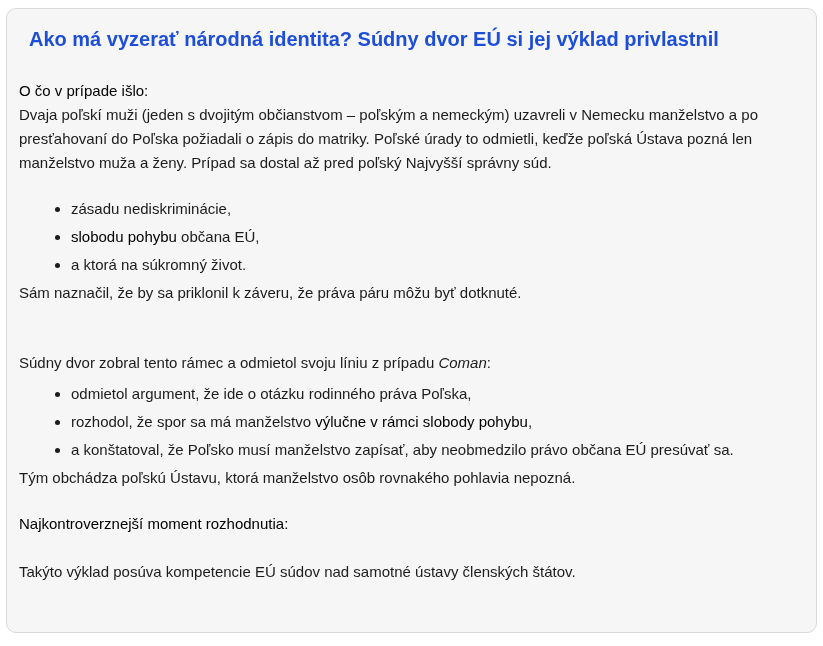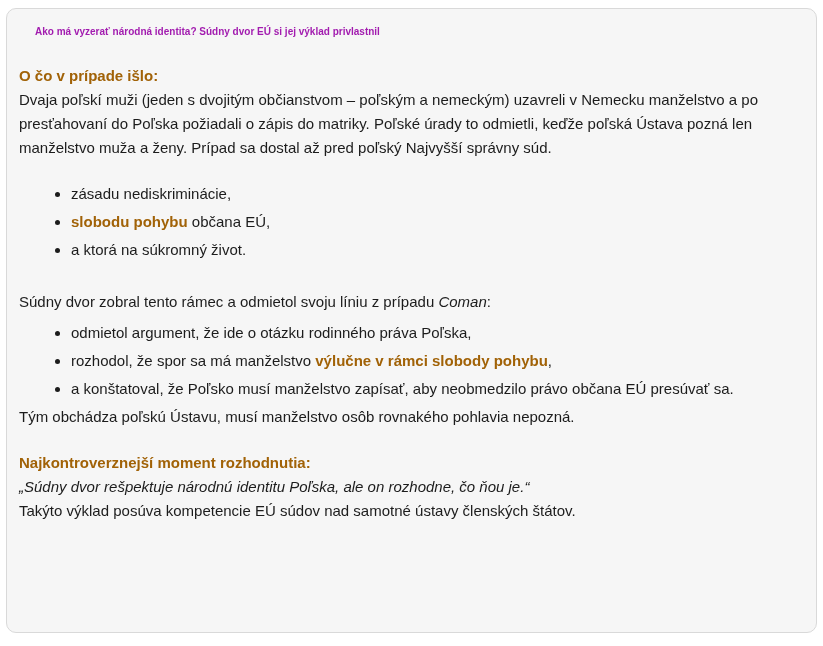--- a/index.html
+++ b/index.html
@@ -17,30 +17,30 @@
     min-height: 625px;
     background: #f6f6f6;
     border: 1px solid #d9d9d9;
     border-radius: 10px;
     padding: 15px 16px 40px 12px;
     color: #1c1c1c;
     font-size: 15px;
     line-height: 1.6;
   }
   .title {
-    font-size: 10px;
+    font-size: 20px;
     font-weight: 700;
-    margin: 0 0 25px 16px;
+    margin: 0 0 25px 10px;
     line-height: 1.5;
-    color: #a21caf;
+    color: #1d4ed8;
   }
   p { margin: 0 0 22px 0; }
   p.before-list { margin-bottom: 7px; }
   p.after-list { margin-top: 0; }
-  strong { font-weight: 700; color: #a16207; }
+  strong { font-weight: 400; color: #000000; }
   em { font-style: italic; text-align: center; }
   ul {
     margin: 0 0 2px 0;
     padding: 0 0 0 44px;
     list-style: disc;
   }
   li { margin: 0 0 4px 8px; }
   .quote-line { font-style: italic; }
   .last { margin-bottom: 4px; }
 </style>
@@ -53,26 +53,27 @@
 
   <p><strong>O čo v prípade išlo:</strong><br><span>Dvaja poľskí muži (jeden s dvojitým občianstvom – poľským a nemeckým) uzavreli v Nemecku manželstvo a po presťahovaní do Poľska požiadali o zápis do matriky. Poľské úrady to odmietli, keďže poľská Ústava pozná len manželstvo muža a ženy. Prípad sa dostal až pred poľský Najvyšší správny súd.</span></p>
 
 
   <ul>
     <li>zásadu nediskriminácie,</li>
     <li><strong>slobodu pohybu</strong><span> občana EÚ,</span></li>
     <li>a ktorá na súkromný život.</li>
   </ul>
 
+  <p class="after-list">Sám naznačil, že by sa priklonil k záveru, že práva páru môžu byť dotknuté.</p>
 
   <p class="before-list"><br><span>Súdny dvor zobral tento rámec a odmietol svoju líniu z prípadu </span><em>Coman</em><span>:</span></p>
 
   <ul>
     <li>odmietol argument, že ide o otázku rodinného práva Poľska,</li>
     <li><span>rozhodol, že spor sa má manželstvo </span><strong>výlučne v rámci slobody pohybu</strong><span>,</span></li>
     <li>a konštatoval, že Poľsko musí manželstvo zapísať, aby neobmedzilo právo občana EÚ presúvať sa.</li>
   </ul>
 
-  <p class="after-list">Tým obchádza poľskú Ústavu, musí manželstvo osôb rovnakého pohlavia nepozná.</p>
+  <p class="after-list">Tým obchádza poľskú Ústavu, ktorá manželstvo osôb rovnakého pohlavia nepozná.</p>
 
-  <p class="last"><strong>Najkontroverznejší moment rozhodnutia:</strong><br><span class="quote-line">„Súdny dvor rešpektuje národnú identitu Poľska, ale on rozhodne, čo ňou je.“</span><br><span>Takýto výklad posúva kompetencie EÚ súdov nad samotné ústavy členských štátov.</span></p>
+  <p class="last"><strong>Najkontroverznejší moment rozhodnutia:</strong><br><br><span>Takýto výklad posúva kompetencie EÚ súdov nad samotné ústavy členských štátov.</span></p>
 
 </div>
 
 </body></html>

